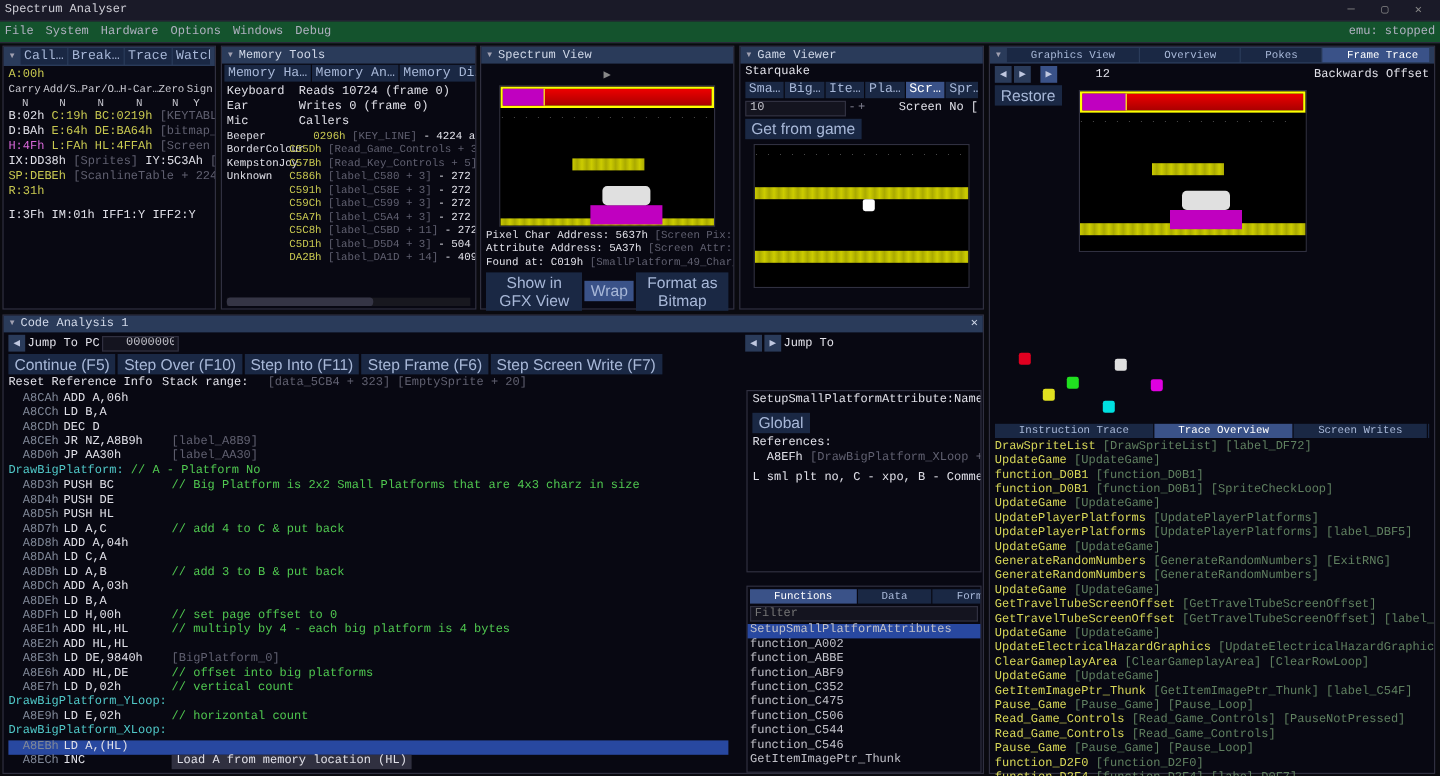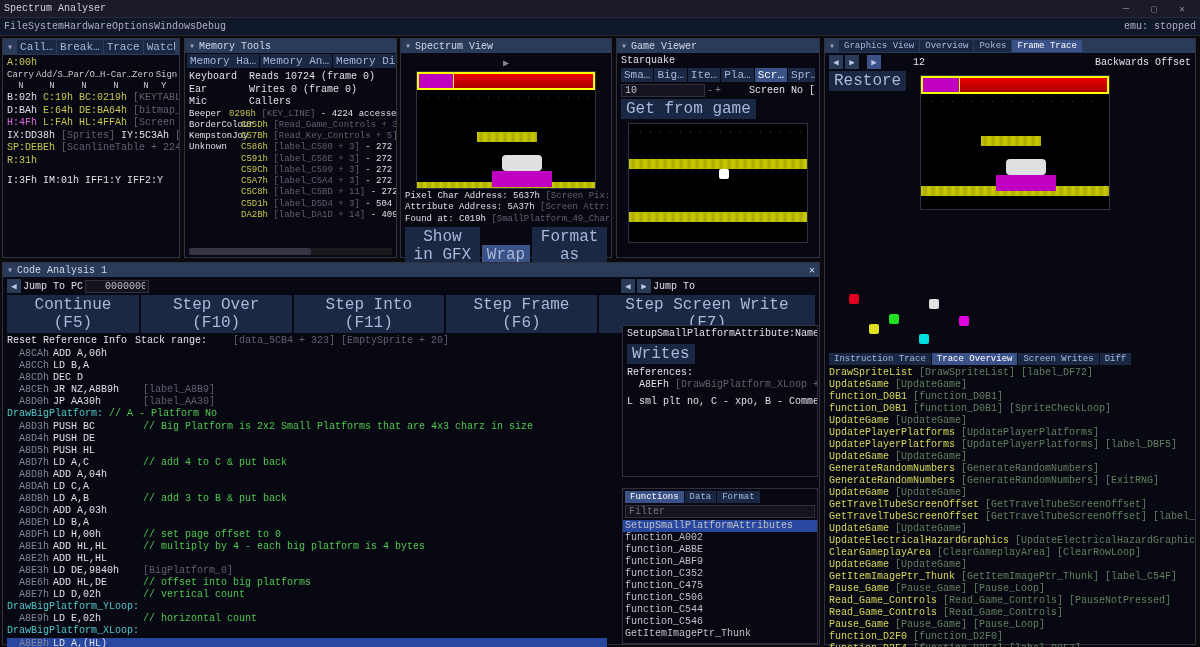--- a/index.html
+++ b/index.html
@@ -16,25 +16,26 @@
   background: #1a1a28;
   height: 18px;
   display: flex;
   align-items: center;
   padding: 0 4px;
   border-bottom: 1px solid #2a2a3a;
 }
 .titlebar .app-title { flex: 1; color: #d0d0d8; }
 .titlebar .win-btn { width: 28px; text-align: center; color: #888; cursor: pointer; }
 .menubar {
-  background: #0f172a;
+  background: #14532d;
   height: 18px;
   display: flex;
   align-items: center;
   padding: 0 4px;
+  gap: 10px;
   border-bottom: 1px solid #2a2a3a;
 }
 .menubar .menu-item { color: #b0b0c0; cursor: pointer; }
 .menubar .emu-status { margin-left: auto; color: #b0b0c0; }
 
 .workspace {
   position: relative;
   height: calc(647px - 36px);
 }
 
@@ -61,35 +62,35 @@
 .tab-row {
   display: flex;
   gap: 1px;
   font-size: 9px;
   flex-wrap: nowrap;
   overflow: hidden;
 }
 .tab {
   background: #1a2844;
   color: #a8b8d8;
-  padding: 1px 5px;
+  padding: 1px 20px;
   cursor: pointer;
   white-space: nowrap;
 }
 .tab.active { background: #3a5288; color: #fff; }
 .tab.small { padding: 1px 3px; font-size: 11px; }
 
 .btn {
   background: #1a2844;
   color: #a8b8d8;
   padding: 1px 5px;
   cursor: pointer;
   border: none;
-  font-family: Liberation Mono, monospace;
-  font-size: 16px;
+  font-family: Liberation Sans, sans-serif;
+  font-size: 13px;
 }
 .btn.active { background: #3a5288; }
 
 .row { display: flex; gap: 2px; align-items: center; }
 .addr { color: #c8c850; }
 .dim { color: #606070; }
 .green { color: #50c850; }
 .cyan { color: #50c8c8; }
 .magenta { color: #d868d8; }
 .white { color: #e0e0e8; }
@@ -237,21 +238,21 @@
       <span class="tab small">Memory Ha…</span>
       <span class="tab small">Memory An…</span>
       <span class="tab small">Memory Di…</span>
       <span class="tab small active">IO Analys…</span>
     </div>
     <div class="panel-body">
       <div class="mono-line"><span class="white" style="display:inline-block;width:60px">Keyboard</span><span class="white">Reads 10724 (frame 0)</span></div>
       <div class="mono-line"><span class="white" style="display:inline-block;width:60px">Ear</span><span class="white">Writes 0 (frame 0)</span></div>
       <div class="mono-line"><span class="white" style="display:inline-block;width:60px">Mic</span><span class="white">Callers</span></div>
       <div id="memlines">
-          <div class="mono-line tiny"><span class="white" style="display:inline-block;width:40px">Beeper</span><span class="addr">0296h</span> <span class="dim">[KEY_LINE]</span> <span class="white">- 4224 accesses</span></div>
+          <div class="mono-line tiny"><span class="white" style="display:inline-block;width:72px">Beeper</span><span class="addr">0296h</span> <span class="dim">[KEY_LINE]</span> <span class="white">- 4224 accesses</span></div>
           <div class="mono-line tiny"><span class="white" style="display:inline-block;width:52px">BorderColour</span><span class="addr">C55Dh</span> <span class="dim">[Read_Game_Controls + 3]</span> </div>
           <div class="mono-line tiny"><span class="white" style="display:inline-block;width:52px">KempstonJoy</span><span class="addr">C57Bh</span> <span class="dim">[Read_Key_Controls + 5]</span> </div>
           <div class="mono-line tiny"><span class="white" style="display:inline-block;width:52px">Unknown</span><span class="addr">C586h</span> <span class="dim">[label_C580 + 3]</span> <span class="white">- 272 acc</span></div>
           <div class="mono-line tiny"><span class="white" style="display:inline-block;width:52px"></span><span class="addr">C591h</span> <span class="dim">[label_C58E + 3]</span> <span class="white">- 272 acc</span></div>
           <div class="mono-line tiny"><span class="white" style="display:inline-block;width:52px"></span><span class="addr">C59Ch</span> <span class="dim">[label_C599 + 3]</span> <span class="white">- 272 acc</span></div>
           <div class="mono-line tiny"><span class="white" style="display:inline-block;width:52px"></span><span class="addr">C5A7h</span> <span class="dim">[label_C5A4 + 3]</span> <span class="white">- 272 acc</span></div>
           <div class="mono-line tiny"><span class="white" style="display:inline-block;width:52px"></span><span class="addr">C5C8h</span> <span class="dim">[label_C5BD + 11]</span> <span class="white">- 272 ac</span></div>
           <div class="mono-line tiny"><span class="white" style="display:inline-block;width:52px"></span><span class="addr">C5D1h</span> <span class="dim">[label_D5D4 + 3]</span> <span class="white">- 504 accesse</span></div>
           <div class="mono-line tiny"><span class="white" style="display:inline-block;width:52px"></span><span class="addr">DA2Bh</span> <span class="dim">[label_DA1D + 14]</span> <span class="white">- 4092 a</span></div>
         </div>
@@ -367,22 +368,22 @@
       </div>
       <div id="tracelines" style="margin-top:2px">
           <div class="trace-line"><span class="fn">DrawSpriteList</span> <span class="args">[DrawSpriteList] [label_DF72]</span></div>
           <div class="trace-line"><span class="fn">UpdateGame</span> <span class="args">[UpdateGame]</span></div>
           <div class="trace-line"><span class="fn">function_D0B1</span> <span class="args">[function_D0B1]</span></div>
           <div class="trace-line"><span class="fn">function_D0B1</span> <span class="args">[function_D0B1] [SpriteCheckLoop]</span></div>
           <div class="trace-line"><span class="fn">UpdateGame</span> <span class="args">[UpdateGame]</span></div>
           <div class="trace-line"><span class="fn">UpdatePlayerPlatforms</span> <span class="args">[UpdatePlayerPlatforms]</span></div>
           <div class="trace-line"><span class="fn">UpdatePlayerPlatforms</span> <span class="args">[UpdatePlayerPlatforms] [label_DBF5]</span></div>
           <div class="trace-line"><span class="fn">UpdateGame</span> <span class="args">[UpdateGame]</span></div>
+          <div class="trace-line"><span class="fn">GenerateRandomNumbers</span> <span class="args">[GenerateRandomNumbers] [ExitRNG]</span></div>
           <div class="trace-line"><span class="fn">GenerateRandomNumbers</span> <span class="args">[GenerateRandomNumbers]</span></div>
-          <div class="trace-line"><span class="fn">GenerateRandomNumbers</span> <span class="args">[GenerateRandomNumbers] [ExitRNG]</span></div>
           <div class="trace-line"><span class="fn">UpdateGame</span> <span class="args">[UpdateGame]</span></div>
           <div class="trace-line"><span class="fn">GetTravelTubeScreenOffset</span> <span class="args">[GetTravelTubeScreenOffset]</span></div>
           <div class="trace-line"><span class="fn">GetTravelTubeScreenOffset</span> <span class="args">[GetTravelTubeScreenOffset] [label_DCF5]</span></div>
           <div class="trace-line"><span class="fn">UpdateGame</span> <span class="args">[UpdateGame]</span></div>
           <div class="trace-line"><span class="fn">UpdateElectricalHazardGraphics</span> <span class="args">[UpdateElectricalHazardGraphics]</span></div>
           <div class="trace-line"><span class="fn">ClearGameplayArea</span> <span class="args">[ClearGameplayArea] [ClearRowLoop]</span></div>
           <div class="trace-line"><span class="fn">UpdateGame</span> <span class="args">[UpdateGame]</span></div>
           <div class="trace-line"><span class="fn">GetItemImagePtr_Thunk</span> <span class="args">[GetItemImagePtr_Thunk] [label_C54F]</span></div>
           <div class="trace-line"><span class="fn">Pause_Game</span> <span class="args">[Pause_Game] [Pause_Loop]</span></div>
           <div class="trace-line"><span class="fn">Read_Game_Controls</span> <span class="args">[Read_Game_Controls] [PauseNotPressed]</span></div>
@@ -412,21 +413,21 @@
       <div class="row" style="margin-top:2px">
         <button class="btn">Continue (F5)</button>
         <button class="btn">Step Over (F10)</button>
         <button class="btn">Step Into (F11)</button>
         <button class="btn">Step Frame (F6)</button>
         <button class="btn">Step Screen Write (F7)</button>
       </div>
       <div class="row" style="margin-top:2px">
         <span class="white">Reset Reference Info</span>
         <span class="white" style="margin-left:6px">Stack range:</span>
-        <span class="dim" style="margin-left:24px">[data_5CB4 + 323] [EmptySprite + 20]</span>
+        <span class="dim" style="margin-left:14px">[data_5CB4 + 323] [EmptySprite + 20]</span>
       </div>
       <div id="codelines" style="margin-top:2px;width:600px">
           <div class="code-line">
             <span class="addr-col">&nbsp;&nbsp;A8CAh</span>
             <span class="op-col">ADD A,06h</span>
           </div>
           <div class="code-line">
             <span class="addr-col">&nbsp;&nbsp;A8CCh</span>
             <span class="op-col">LD B,A</span>
           </div>
@@ -529,21 +530,21 @@
             <span class="op-col">INC  </span>
             <span style="background:#303040;padding:0 4px;color:#e0e0e8">Load A from memory location (HL)</span>
           </div>
         </div>
     </div>
   </div>
 
   <div class="panel" style="left:622px; top:289px; width:196px; height:152px;border:1px solid #303040">
     <div class="panel-body">
       <div class="mono-line white">SetupSmallPlatformAttribute:Name</div>
-      <button class="btn" style="margin:3px 0">Writes</button>
+      <button class="btn" style="margin:3px 0">Global</button>
       <div class="mono-line white">References:</div>
       <div class="mono-line">&nbsp;&nbsp;<span class="white">A8EFh</span> <span class="dim">[DrawBigPlatform_XLoop + 4]</span></div>
       <div class="mono-line white" style="margin-top:4px">L sml plt no, C - xpo, B - Comments</div>
     </div>
   </div>
 
   <div class="panel" style="left:622px; top:452px; width:196px; height:156px">
     <div class="tab-row" style="padding:2px">
       <span class="tab active">Functions</span>
       <span class="tab">Data</span>

